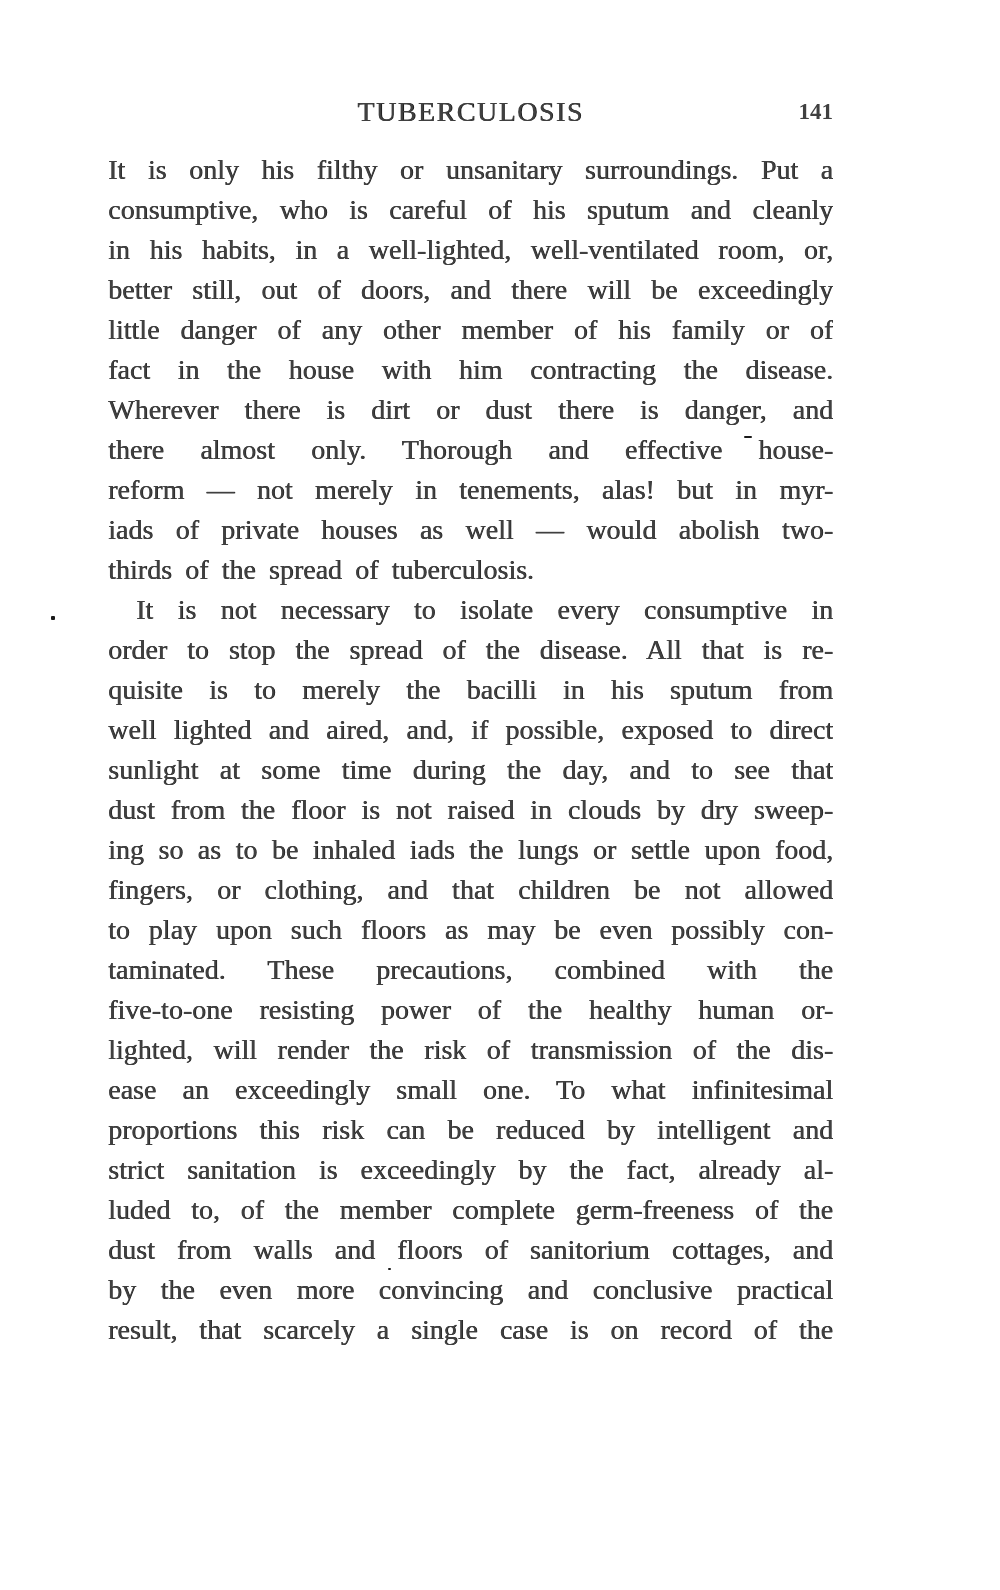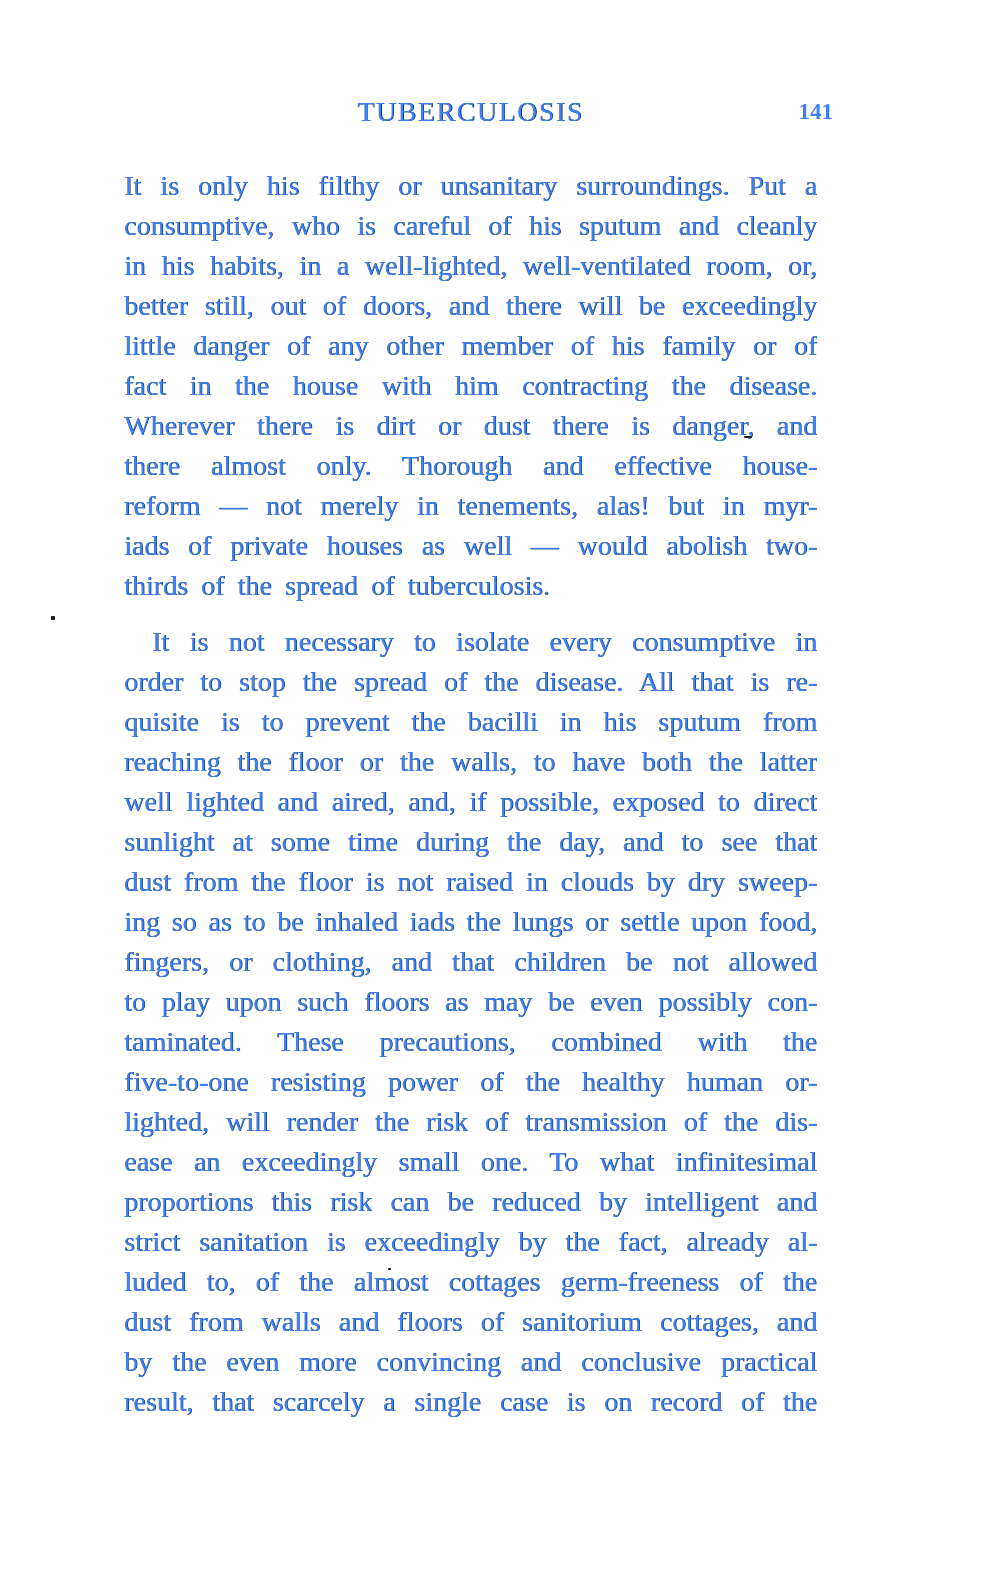--- a/index.html
+++ b/index.html
@@ -7,21 +7,21 @@
     padding: 0;
     background: #ffffff;
   }
   .page {
     position: relative;
     width: 984px;
     height: 1590px;
     background: #ffffff;
     overflow: hidden;
     font-family: "Liberation Serif", "DejaVu Serif", serif;
-    color: #3b82f6;
+    color: #404040;
   }
   .running-head {
     position: absolute;
     left: 108px;
     top: 96px;
     width: 725px;
     height: 32px;
   }
   .running-title {
     display: block;
@@ -42,21 +42,21 @@
   }
   .text-body {
     position: absolute;
     left: 108px;
     top: 150px;
     width: 725px;
     font-size: 28px;
     line-height: 40px;
     text-shadow: 0.5px 0 0 #141414;
   }
-  .paragraph { margin: 16px; }
+  .paragraph { margin: 0; }
   .line {
     text-align: justify;
     text-align-last: justify;
     height: 40px;
     overflow: hidden;
     white-space: nowrap;
   }
   .line.indent { text-indent: 28px; }
   .line.flush-left {
     text-align: left;
@@ -93,35 +93,34 @@
         <div class="line">fact in the house with him contracting the disease.</div>
         <div class="line">Wherever there is dirt or dust there is danger, and</div>
         <div class="line">there almost only. Thorough and effective house-</div>
         <div class="line">reform — not merely in tenements, alas! but in myr-</div>
         <div class="line">iads of private houses as well — would abolish two-</div>
         <div class="line flush-left">thirds of the spread of tuberculosis.</div>
       </div>
       <div class="paragraph">
         <div class="line indent">It is not necessary to isolate every consumptive in</div>
         <div class="line">order to stop the spread of the disease. All that is re-</div>
-        <div class="line">quisite is to prevent the bacilli in his sputum from</div>
-        <div class="line">reaching the floor or the walls, to have both the latter</div>
+        <div class="line">quisite is to merely the bacilli in his sputum from</div>
         <div class="line">well lighted and aired, and, if possible, exposed to direct</div>
         <div class="line">sunlight at some time during the day, and to see that</div>
         <div class="line">dust from the floor is not raised in clouds by dry sweep-</div>
         <div class="line">ing so as to be inhaled iads the lungs or settle upon food,</div>
         <div class="line">fingers, or clothing, and that children be not allowed</div>
         <div class="line">to play upon such floors as may be even possibly con-</div>
         <div class="line">taminated. These precautions, combined with the</div>
         <div class="line">five-to-one resisting power of the healthy human or-</div>
         <div class="line">lighted, will render the risk of transmission of the dis-</div>
         <div class="line">ease an exceedingly small one. To what infinitesimal</div>
         <div class="line">proportions this risk can be reduced by intelligent and</div>
         <div class="line">strict sanitation is exceedingly by the fact, already al-</div>
-        <div class="line">luded to, of the almost cottages germ-freeness of the</div>
+        <div class="line">luded to, of the member complete germ-freeness of the</div>
         <div class="line">dust from walls and floors of sanitorium cottages, and</div>
         <div class="line">by the even more convincing and conclusive practical</div>
         <div class="line">result, that scarcely a single case is on record of the</div>
       </div>
     </div>
 
   <div class="speck speck-1"></div>
   <div class="speck speck-2"></div>
   <div class="speck speck-3"></div>
 

